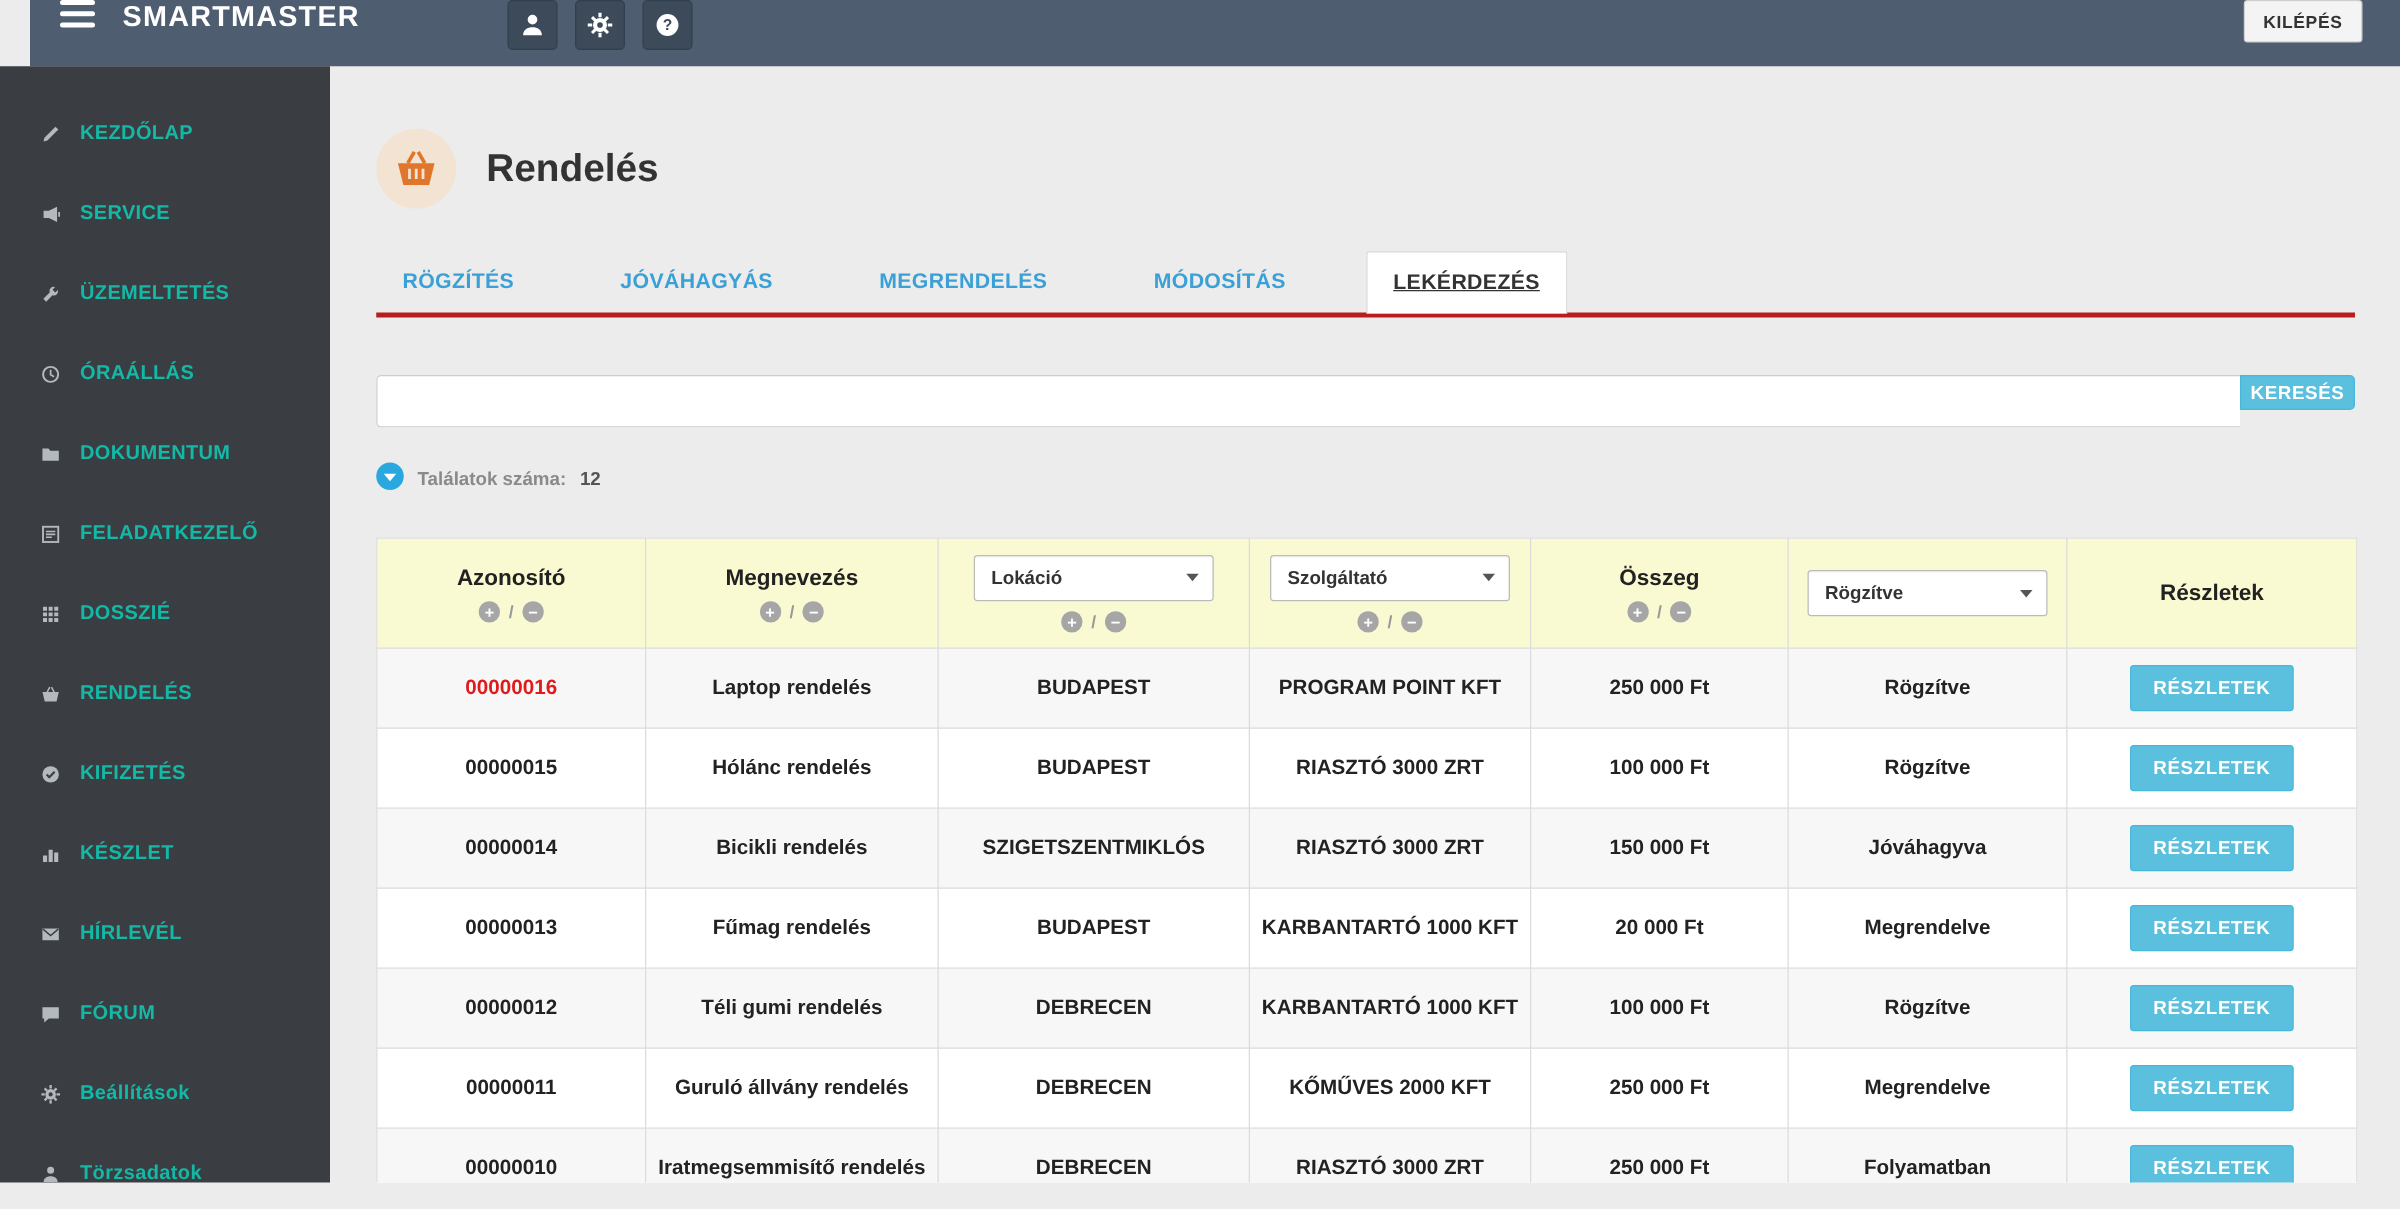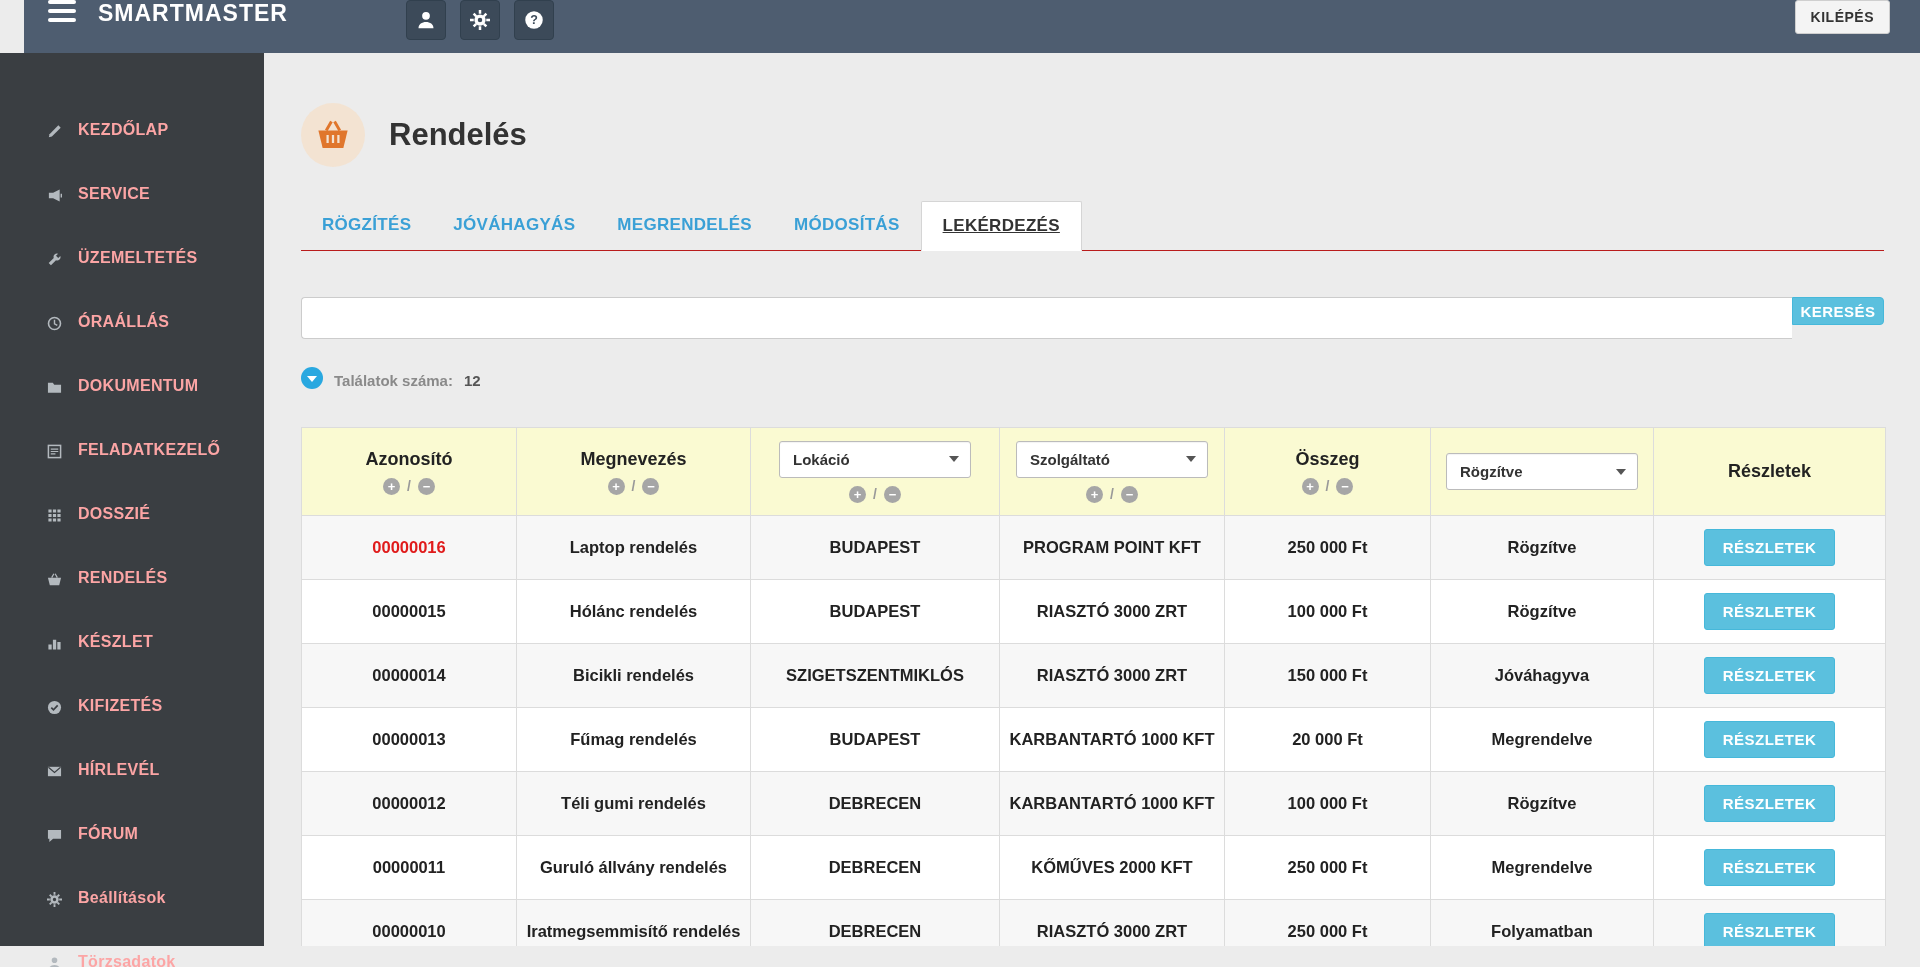--- a/index.html
+++ b/index.html
@@ -14,34 +14,34 @@
   .topbar-icons { display:flex; gap:14px; margin-left:118px; }
   .icon-btn { width:40px; height:40px; background:#3c4a59; border:1px solid #31404e; border-radius:4px;
               display:flex; align-items:center; justify-content:center; color:#fff; cursor:pointer; }
   .logout-btn { margin-left:auto; background:#f4f4f4; color:#333; font-weight:bold; font-size:14px;
                 padding:8px 15px; border-radius:3px; border:1px solid #cfcfcf; cursor:pointer;
                 font-family:"Liberation Sans", sans-serif; letter-spacing:0.5px; }
 
   
   .layout { display:flex; height:893px; }
   .sidebar { width:264px; background:#3a3e42; padding-top:22px; flex-shrink:0; }
-  .side-item { display:flex; align-items:flex-end; gap:14px; padding-left:44px; height:64px;
-               color:#fca5a5; font-weight:bold; font-size:16px; cursor:pointer; letter-spacing:0.3px; }
+  .side-item { display:flex; align-items:center; gap:14px; padding-left:30px; height:64px;
+               color:#14b8a6; font-weight:bold; font-size:16px; cursor:pointer; letter-spacing:0.3px; }
   .side-item .sicon { width:20px; color:#b3b9be; display:flex; justify-content:center; flex-shrink:0; }
 
   .content { flex:1; padding:0 36px 0 37px; overflow:hidden; }
 
   
   .page-header { display:flex; align-items:center; gap:24px; margin-top:50px; }
   .header-icon { width:64px; height:64px; border-radius:50%; background:#f3e3d2;
                  display:flex; align-items:center; justify-content:center; }
   .page-title { font-size:31px; font-weight:bold; color:#333; }
 
   
-  .tabs { display:flex; margin-top:34px; border-bottom:1px solid #b91c1c; }
+  .tabs { display:flex; margin-top:34px; border-bottom:4px solid #b91c1c;gap:43px; }
   .tab { padding:14px 21px; font-size:17px; font-weight:bold; color:#3aa0d6; margin-bottom:-1px;
          cursor:pointer; letter-spacing:0.3px; }
   .tab.active { background:#fff; border:1px solid #d5d5d5; border-bottom:1px solid #fff;
                 color:#333; border-radius:2px 2px 0 0;text-decoration:underline; }
 
   
   .search-row { display:flex; margin-top:46px; }
   .search-input { flex:1; height:42px; border:1px solid #ccc; border-right:none; border-radius:4px 0 0 4px;
                   background:#fff; padding:0 14px; font-size:16px; outline:none;
                   font-family:"Liberation Sans", sans-serif; }
@@ -191,33 +191,33 @@
           <svg width="15" height="15" viewBox="0 0 16 16">
             <path d="M1 6h14l-2 8H3z" fill="currentColor"></path>
             <path d="M5 6l2.3-4.2M11 6L8.7 1.8" stroke="currentColor" stroke-width="1.3" fill="none"></path>
           </svg>
         </span>
       <span>RENDELÉS</span>
     </div>
     <div class="side-item">
       <span class="sicon">
           <svg width="15" height="15" viewBox="0 0 16 16">
-            <path fill="currentColor" d="M1.5 9h3.5v5.5H1.5zM6.3 4h3.5v10.5H6.3zM11 6.5h3.5v8H11z"></path>
-          </svg>
-        </span>
-      <span>KÉSZLET</span>
-    </div>
-    <div class="side-item">
-      <span class="sicon">
-          <svg width="15" height="15" viewBox="0 0 16 16">
             <circle cx="8" cy="8" r="7" fill="currentColor"></circle>
             <path d="M4.6 8.2l2.3 2.3 4.5-4.8" fill="none" stroke="#3a3e42" stroke-width="1.8"></path>
           </svg>
         </span>
       <span>KIFIZETÉS</span>
+    </div>
+    <div class="side-item">
+      <span class="sicon">
+          <svg width="15" height="15" viewBox="0 0 16 16">
+            <path fill="currentColor" d="M1.5 9h3.5v5.5H1.5zM6.3 4h3.5v10.5H6.3zM11 6.5h3.5v8H11z"></path>
+          </svg>
+        </span>
+      <span>KÉSZLET</span>
     </div>
     <div class="side-item">
       <span class="sicon">
           <svg width="15" height="15" viewBox="0 0 16 16">
             <rect x="1" y="3" width="14" height="10" fill="currentColor"></rect>
             <path d="M1.5 3.5L8 9l6.5-5.5" fill="none" stroke="#3a3e42" stroke-width="1.2"></path>
           </svg>
         </span>
       <span>HÍRLEVÉL</span>
     </div>

